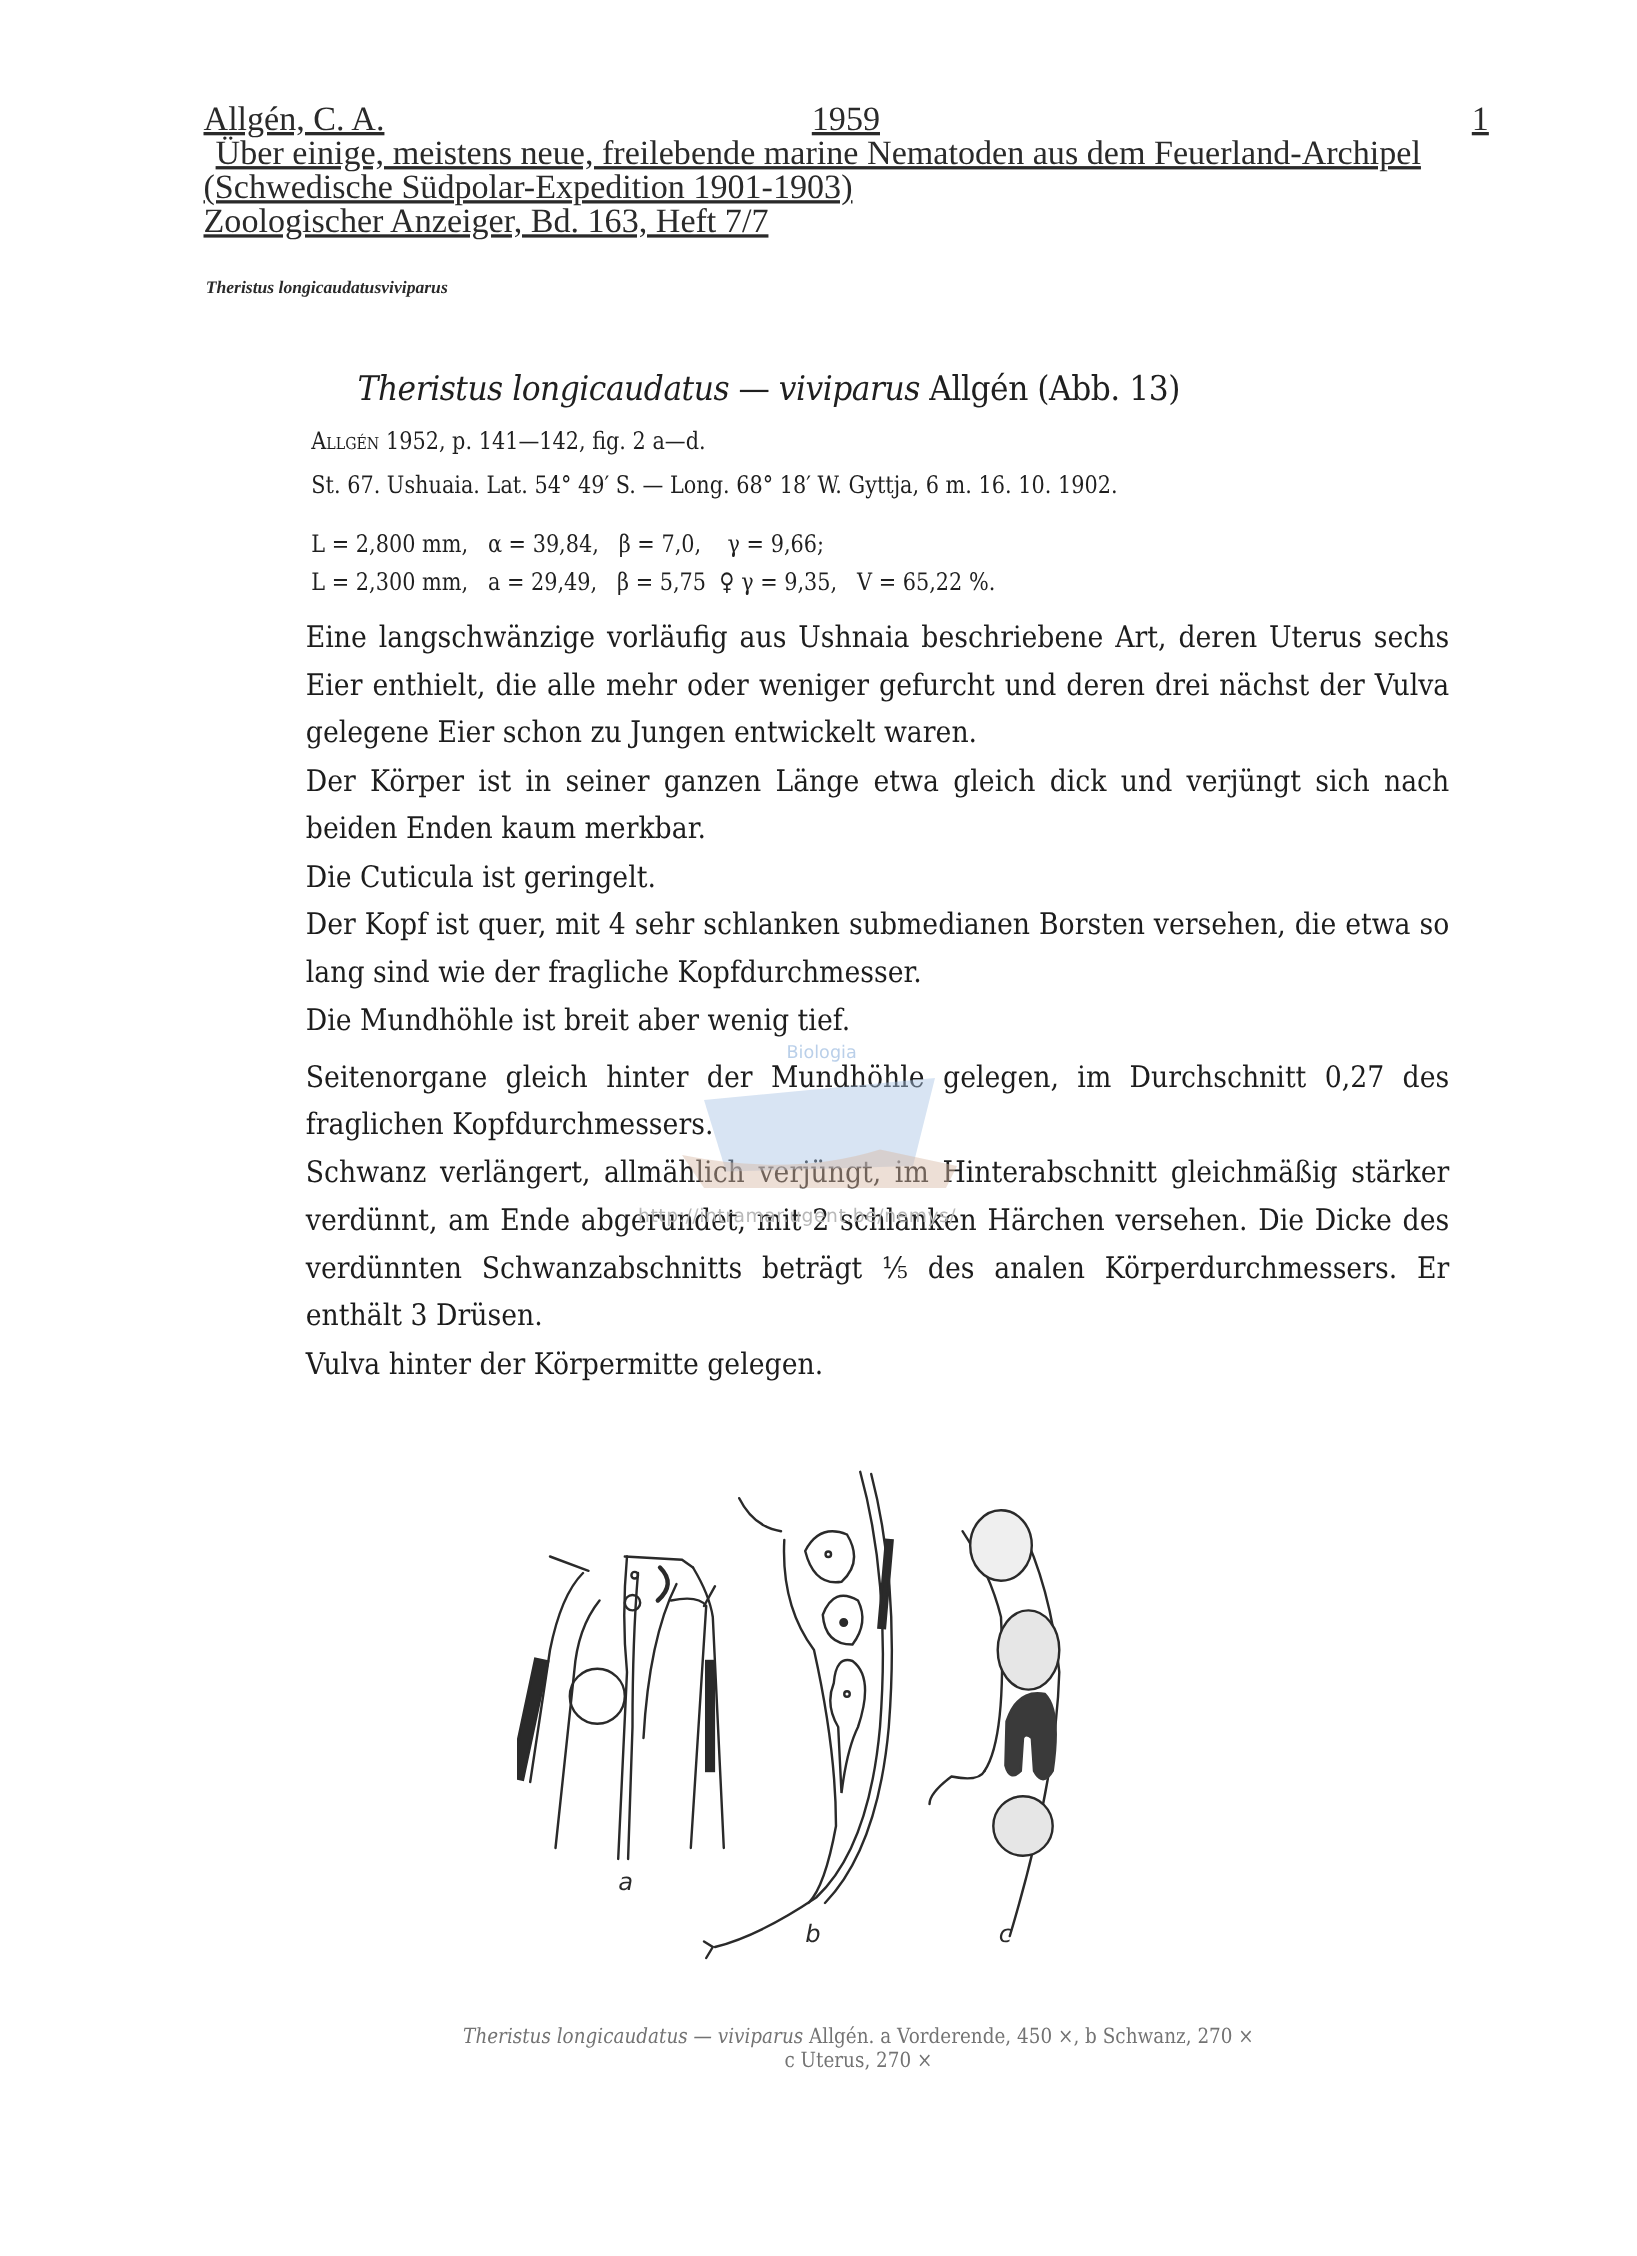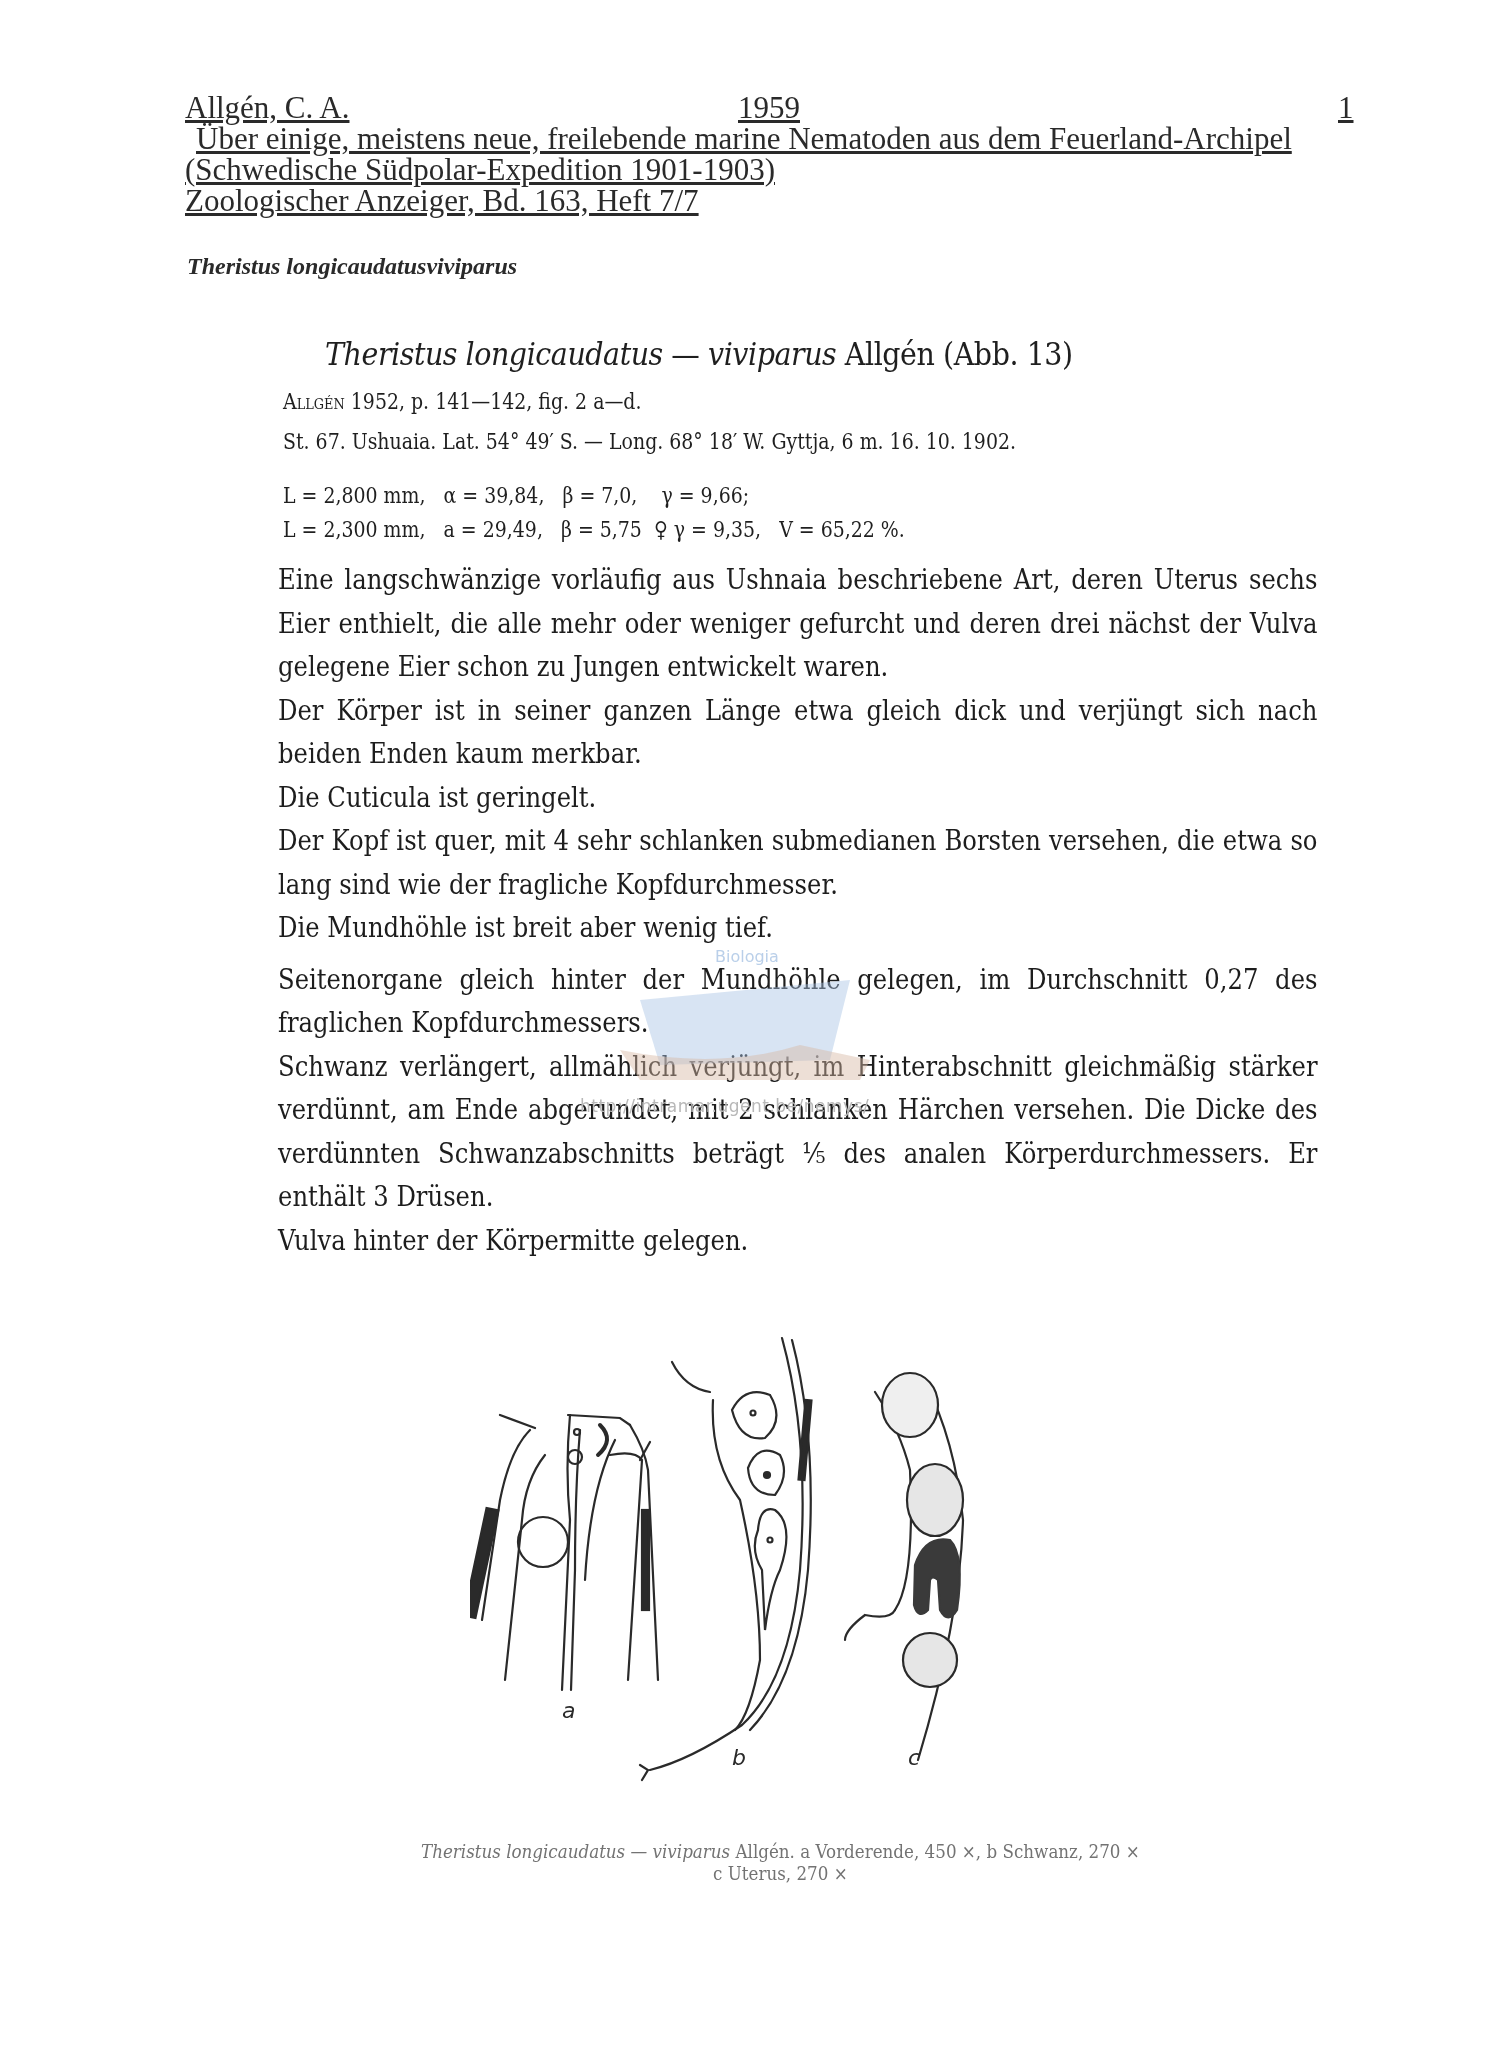--- a/index.html
+++ b/index.html
@@ -4,21 +4,21 @@
   <style>
     html, body { margin: 0; padding: 0; background: #ffffff; }
     body { width: 1488px; height: 2051px; position: relative; overflow: hidden; color: #1e1e1e; }
     .hdr { position: absolute; font-family: "Liberation Serif", serif; font-size: 31px; line-height: 31px; color: #2a2a2a; text-decoration: underline; }
     .hdr-author { left: 185px; top: 92px; }
     .hdr-year { left: 738px; top: 92px; }
     .hdr-page { left: 1338px; top: 92px; }
     .hdr-title { left: 196px; top: 123px; }
     .hdr-sub { left: 185px; top: 154px; }
     .hdr-journal { left: 185px; top: 185px; }
-    .species-label { position: absolute; left: 187px; top: 253px; font-family: "Liberation Serif", serif; font-style: italic; font-weight: bold; font-size: 24px; color: #2a2a2a; }
+    .species-label { position: absolute; left: 187px; top: 253px; font-family: "Liberation Serif", serif; font-style: italic; font-weight: bold; font-size: 16px; color: #2a2a2a; }
 
     .scan { position: absolute; font-family: "DejaVu Serif", serif; color: #1f1f1f; transform-origin: 0 0; white-space: nowrap; }
     .scan-title { left: 325px; top: 336px; font-size: 31px; letter-spacing: -0.5px; transform: scaleX(0.92); }
     .scan-title i { font-style: italic; }
     .scan-line { font-size: 22px; transform: scaleX(0.86); }
     .ref { left: 283px; top: 389px; }
     .ref .sc { font-variant: small-caps; }
     .station { left: 283px; top: 429px; }
     .meas1 { left: 283px; top: 483px; }
     .meas2 { left: 283px; top: 517px; }

